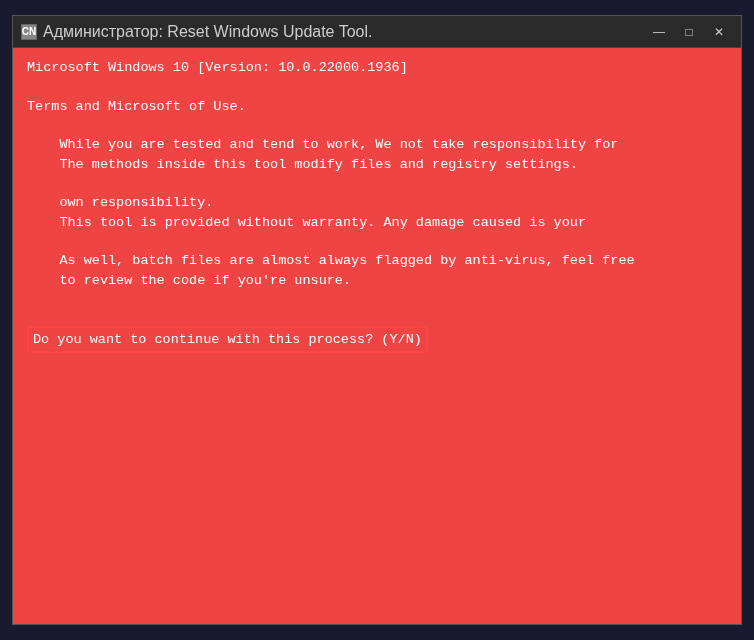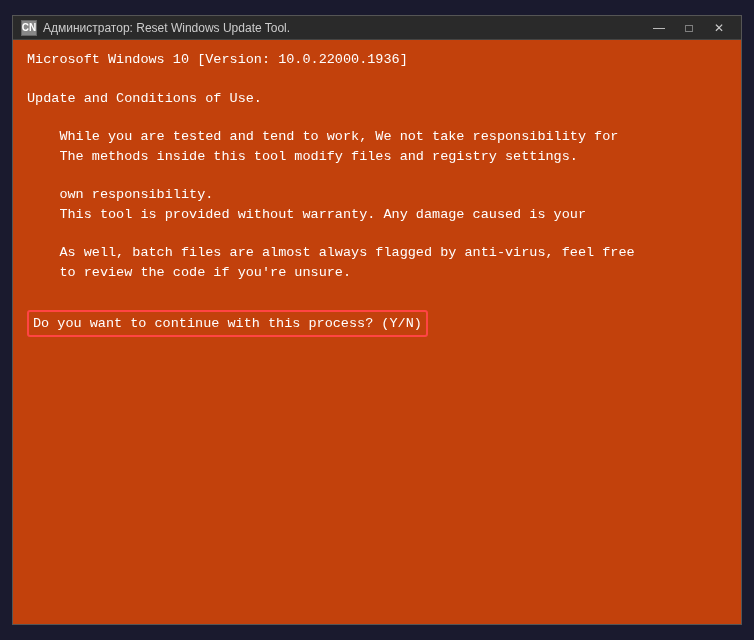--- a/index.html
+++ b/index.html
@@ -18,21 +18,21 @@
       width: 730px;
       height: 610px;
       background: #2a2a2a;
       border: 1px solid #555;
       display: flex;
       flex-direction: column;
     }
 
     .title-bar {
       background: #2a2a2a;
-      height: 24px;
+      height: 32px;
       display: flex;
       align-items: center;
       padding: 8px 8px;
       border-bottom: 1px solid #444;
       flex-shrink: 0;
     }
 
     .title-bar-icon {
       width: 16px;
       height: 16px;
@@ -42,21 +42,21 @@
       display: flex;
       align-items: center;
       justify-content: center;
       color: white;
       font-weight: bold;
       border: 1px solid #666;
     }
 
     .title-bar-text {
       color: #cccccc;
-      font-size: 12px;
+      font-size: 16px;
       flex: 1;
     }
 
     .title-bar-controls {
       display: flex;
       gap: 2px;
     }
 
     .title-bar-btn {
       width: 28px;
@@ -65,21 +65,21 @@
       border: none;
       color: #cccccc;
       font-size: 12px;
       cursor: pointer;
       display: flex;
       align-items: center;
       justify-content: center;
     }
 
     .console-area {
-      background: #c2410c;
+      background: #ef4444;
       flex: 1;
       padding: 10px 14px;
       font-family: 'Courier New', Courier, monospace;
       font-size: 13.5px;
       color: #ffffff;
       overflow: hidden;
       position: relative;
     }
 
     .console-line {
@@ -89,21 +89,21 @@
 
     .console-blank {
       height: 19px;
     }
 
     .highlight-box {
       border: 2px solid #ff4444;
       border-radius: 3px;
       padding: 2px 4px;
       display: inline-block;
-      margin-top: 8px;
+      margin-top: 16px;
     }
 
     .prompt-line {
       white-space: pre;
       line-height: 1.45;
     }
   </style>
 </head>
 <body>
 
@@ -116,21 +116,21 @@
     <div class="title-bar-controls">
       <button class="title-bar-btn">—</button>
       <button class="title-bar-btn">□</button>
       <button class="title-bar-btn close">✕</button>
     </div>
   </div>
 
   <div class="console-area">
     <div class="console-line">Microsoft Windows 10 [Version: 10.0.22000.1936]</div>
     <div class="console-blank"></div>
-    <div class="console-line">Update and Conditions of Use.</div>
+    <div class="console-line">Terms and Microsoft of Use.</div>
     <div class="console-blank"></div>
     <div class="console-line">    While you are tested and tend to work, We not take responsibility for</div>
     <div class="console-line">    The methods inside this tool modify files and registry settings.</div>
     <div class="console-blank"></div>
     <div class="console-line">    own responsibility.</div>
     <div class="console-line">    This tool is provided without warranty. Any damage caused is your</div>
     <div class="console-blank"></div>
     <div class="console-line">    As well, batch files are almost always flagged by anti-virus, feel free</div>
     <div class="console-line">    to review the code if you're unsure.</div>
     <div class="console-blank"></div>

